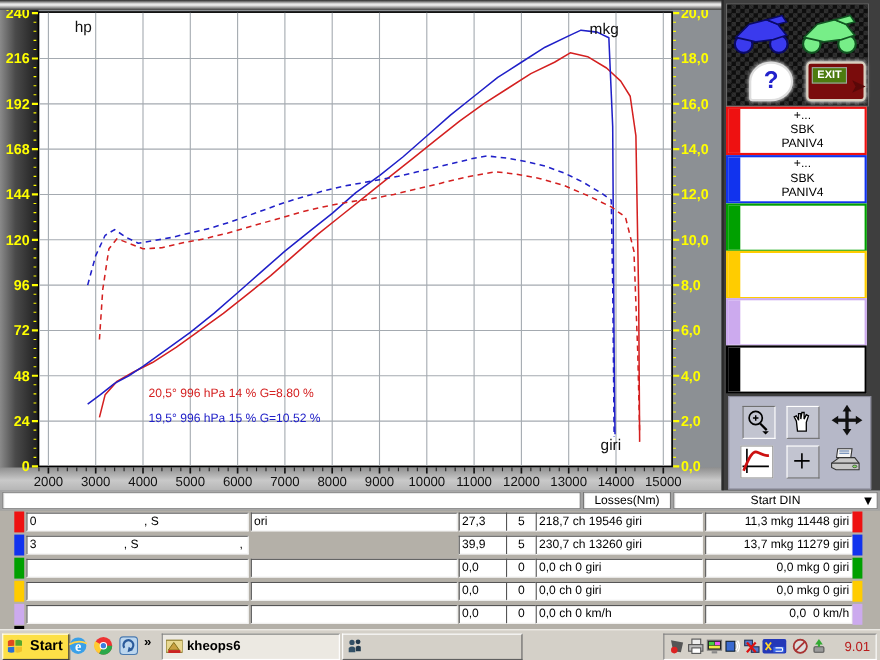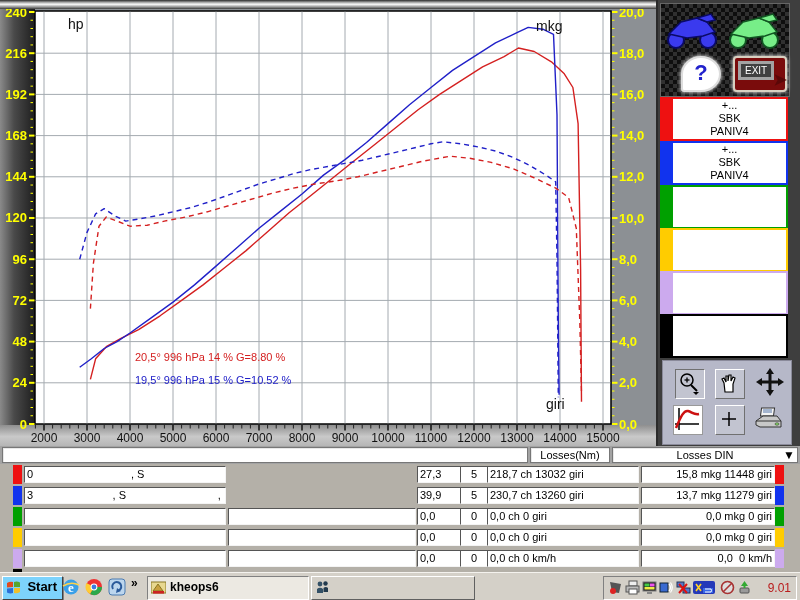--- a/index.html
+++ b/index.html
@@ -27,22 +27,22 @@
     background-image:linear-gradient(45deg,#303030 25%,transparent 25%,transparent 75%,#303030 75%),
                      linear-gradient(45deg,#303030 25%,#0e0e0e 25%,#0e0e0e 75%,#303030 75%);
     background-size:8px 8px;background-position:0 0,4px 4px;}
   .bike{position:absolute;top:6px;width:58px;height:40px;}
   #bike-blue{left:2px;} #bike-green{left:64px;}
   #help-btn{position:absolute;left:20px;top:52px;width:36px;height:32px;background:#fff;
     border-radius:50% 50% 50% 8%;border:2px solid #ddd;color:#2222cc;font-weight:bold;font-size:22px;
     text-align:center;line-height:30px;box-shadow:0 0 4px #fff;cursor:pointer;}
   #exit-btn{position:absolute;left:72px;top:52px;width:50px;height:32px;cursor:pointer;box-shadow:0 0 4px #fff;
     background:#7a0c0c;border:2px solid #d8d0c0;border-radius:4px;}
-  #exit-label{position:absolute;left:3px;top:3px;background:#404040;color:#fff;font-weight:normal;
-    font-size:10px;padding:1px 4px;border:3px solid #a3a3a3;}
+  #exit-label{position:absolute;left:3px;top:3px;background:#4d7c0f;color:#fff;font-weight:bold;
+    font-size:10px;padding:1px 4px;border:1px solid #a3a3a3;}
   #exit-arrow{position:absolute;right:-2px;bottom:1px;color:#5a0808;font-size:16px;font-weight:bold;}
   .legend-box{position:absolute;left:2px;width:124px;height:40px;background:#fff;border:2px solid #000;cursor:pointer;}
   .legend-stripe{position:absolute;left:0;top:0;width:11px;height:100%;}
   .legend-text{position:absolute;left:11px;top:0;right:0;bottom:0;text-align:center;
     font-size:11px;line-height:13px;color:#000;padding-top:0px;}
   #tools{position:absolute;left:4px;top:360px;width:128px;height:83px;background:#b6b8c8;border:1px solid #8a8a9a;}
   .tool{position:absolute;width:28px;height:28px;cursor:pointer;}
   .tool.btn{background:#c2c4d0;border:1px solid;border-color:#707070 #fff #fff #707070;}
   .tool.raised{background:#c2c4d0;border:1px solid;border-color:#fff #707070 #707070 #fff;}
 
@@ -62,21 +62,21 @@
     font-size:11px;line-height:15px;color:#000;padding:0 2px;white-space:pre;overflow:hidden;}
   .tstripe{position:absolute;top:-1px;height:19px;width:9px;}
   .c1{left:24px;width:196px;} .c2{left:228px;width:182px;}
   .c3{left:417px;width:38px;text-align:left;} .c4{left:460px;width:22px;text-align:center;}
   .c5{left:487px;width:146px;} .c6{left:641px;width:128px;text-align:right;}
   #black-sliver{position:absolute;left:13px;top:105px;width:9px;height:3px;background:#000;}
 
   
   #taskbar{position:absolute;left:0;top:572px;width:800px;height:28px;background:#d4d0c8;
     border-top:1px solid #f4f2ee;}
-  #start-btn{position:absolute;left:2px;top:3px;width:54px;height:22px;background:#7dd3fc;
+  #start-btn{position:absolute;left:2px;top:3px;width:54px;height:22px;background:#fde047;
     border:1px solid;border-color:#fff #404040 #404040 #fff;box-shadow:1px 1px 0 #808080;
     font-weight:bold;font-size:13px;line-height:20px;text-align:right;padding-right:5px;cursor:pointer;}
   #start-logo{position:absolute;left:4px;top:4px;width:13px;height:13px;}
   .ql{position:absolute;top:5px;width:18px;height:18px;cursor:pointer;}
   #chevron{position:absolute;left:131px;top:3px;font-weight:bold;font-size:12px;cursor:pointer;}
   .task{position:absolute;top:3px;height:22px;border:1px solid;cursor:pointer;font-size:12px;text-decoration:underline;}
   #task1{left:147px;width:160px;background:#ece9e2;border-color:#808080 #fff #fff #808080;font-weight:bold;}
   #task2{left:311px;width:162px;background:#d4d0c8;border-color:#fff #606060 #606060 #fff;}
   .task-icon{position:absolute;left:3px;top:3px;width:15px;height:15px;}
   .task-label{position:absolute;left:22px;top:3px;}
@@ -438,33 +438,34 @@
           <ellipse cx="24" cy="19" rx="2" ry="1.2" fill="#88dd66" stroke="#333" stroke-width="0.6"></ellipse>
         </svg>
       </div>
     </div>
   </div>
 
   <div id="control-row">
     <div class="cfield" style="left:2px;width:524px;"></div>
     <div class="cfield" style="left:530px;width:78px;" id="losses-btn">Losses(Nm)</div>
     <div class="cfield" style="left:612px;width:184px;" id="shaft-dd">
-      <span>Losses DIN</span>
+      <span>Start DIN</span>
       <span id="dd-arrow">▼</span>
     </div>
   </div>
 
   <div id="table">
     <div class="trow" style="top:2px;">
       <div class="tstripe" style="left: 13px; background: rgb(238, 17, 17);"></div>
       <div class="tcell c1">0                                , S</div>
+      <div class="tcell c2">ori</div>
       <div class="tcell c3">27,3</div>
       <div class="tcell c4">5</div>
-      <div class="tcell c5">218,7 ch 13032 giri</div>
-      <div class="tcell c6">15,8 mkg 11448 giri</div>
+      <div class="tcell c5">218,7 ch 19546 giri</div>
+      <div class="tcell c6">11,3 mkg 11448 giri</div>
       <div class="tstripe" style="left: 775px; background: rgb(238, 17, 17);"></div>
     </div>
     <div class="trow" style="top:23px;">
       <div class="tstripe" style="left: 13px; background: rgb(17, 51, 238);"></div>
       <div class="tcell c1">3                          , S                              ,</div>
       <div class="tcell c3">39,9</div>
       <div class="tcell c4">5</div>
       <div class="tcell c5">230,7 ch 13260 giri</div>
       <div class="tcell c6">13,7 mkg 11279 giri</div>
       <div class="tstripe" style="left: 775px; background: rgb(17, 51, 238);"></div>

